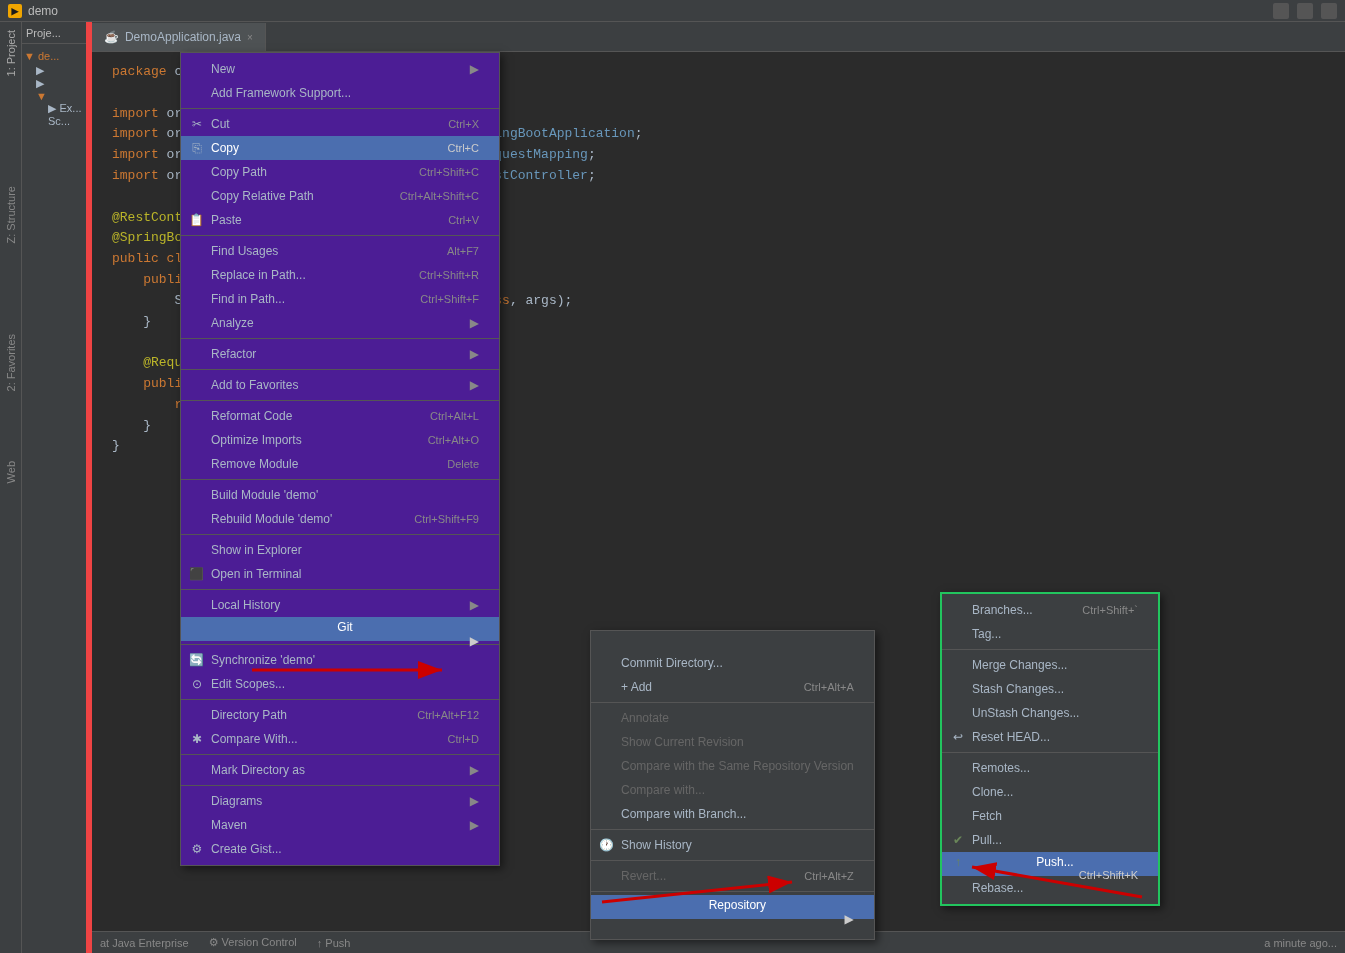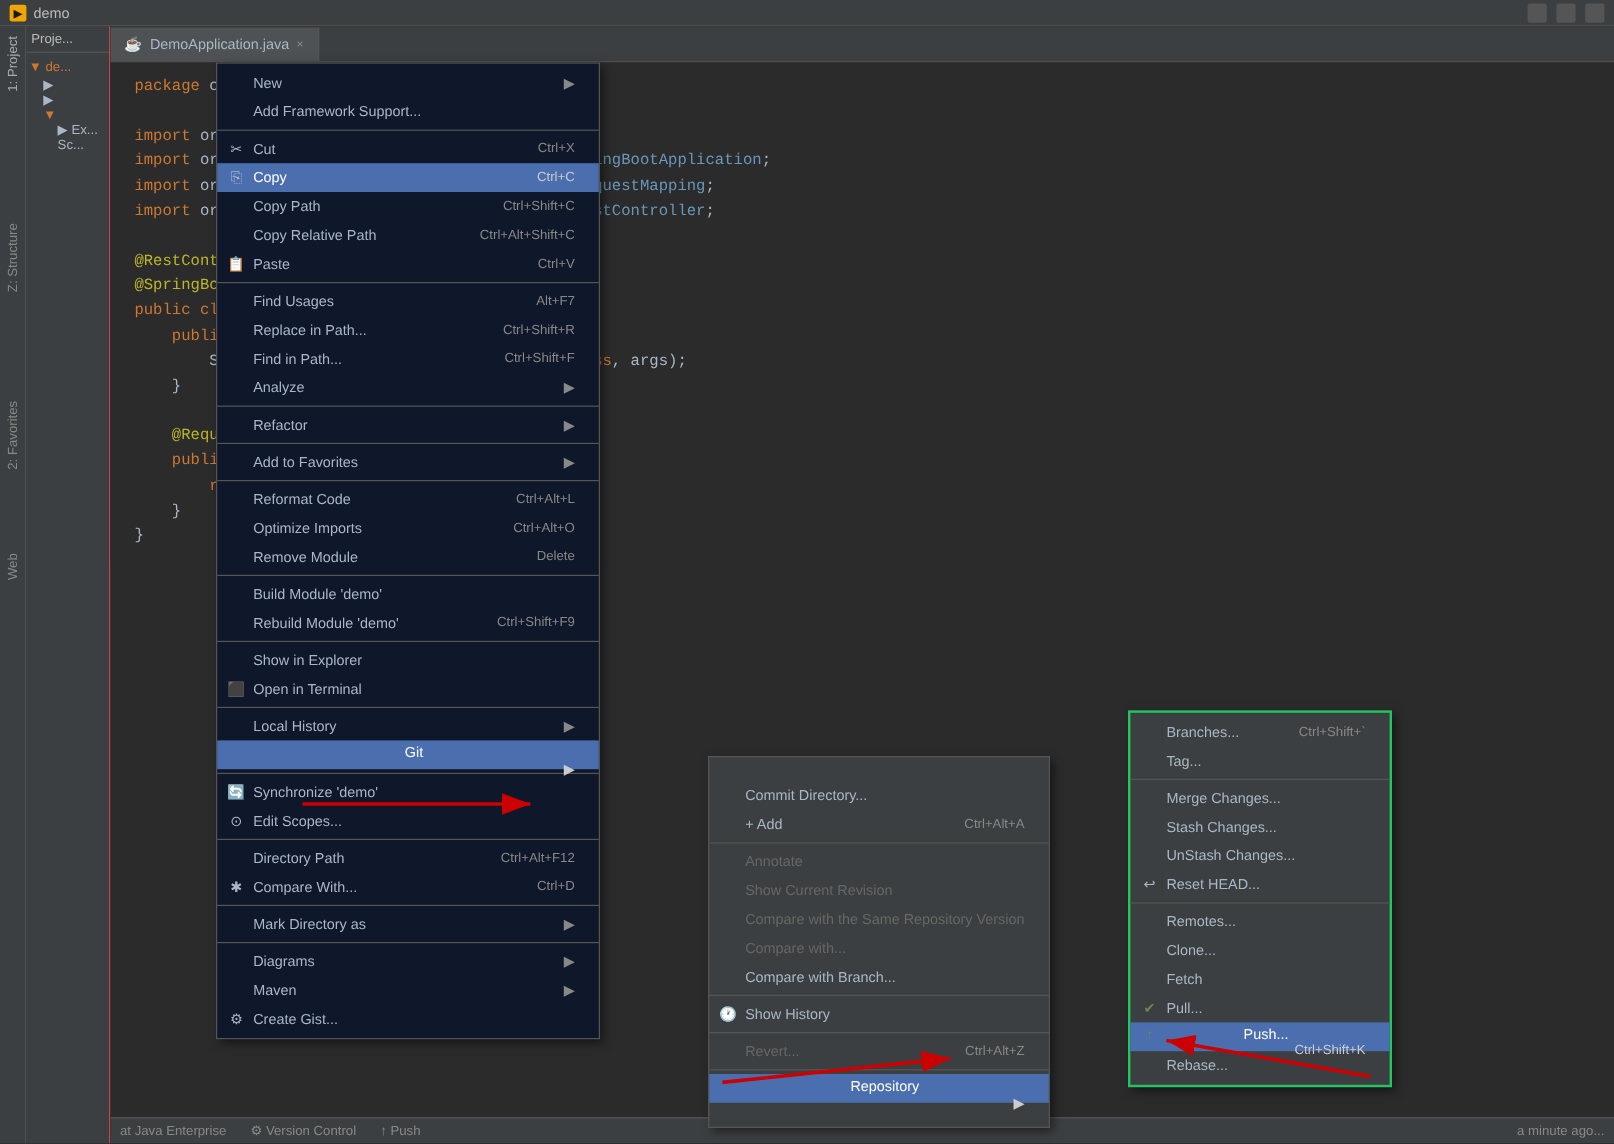--- a/index.html
+++ b/index.html
@@ -55,21 +55,21 @@
     
     .main-layout {
       display: flex;
       height: calc(953px - 22px);
     }
 
     
     .project-panel {
       width: 70px;
       background: #3c3f41;
-      border-right: 1px solid #ef4444;
+      border-right: 6px solid #ef4444;
       overflow: hidden;
       position: relative;
     }
 
     
     .editor-area {
       flex: 1;
       background: #2b2b2b;
       position: relative;
       overflow: hidden;
@@ -111,21 +111,21 @@
     }
     .code-line { white-space: pre; }
     .kw { color: #cc7832; }
     .ann { color: #bbb529; }
     .str { color: #6a8759; }
     .fn { color: #ffc66d; }
 
     
     .context-menu {
       position: absolute;
-      background: #0f172a;
+      background: #4c1d95;
       border: 1px solid #555;
       box-shadow: 3px 3px 8px rgba(0,0,0,0.5);
       min-width: 320px;
       z-index: 100;
       padding: 4px 0;
     }
 
     .menu-item {
       display: flex;
       align-items: center;

